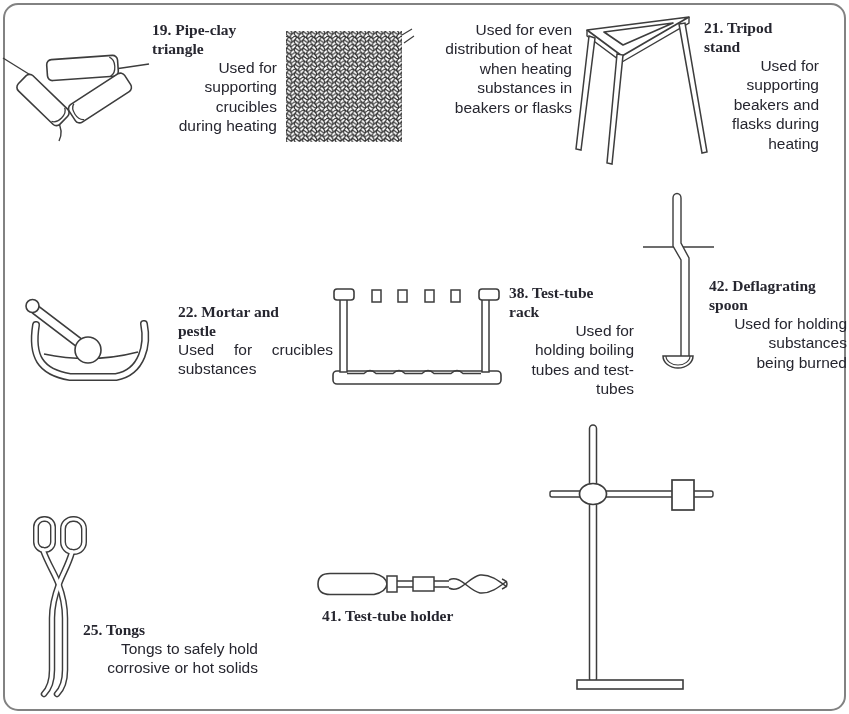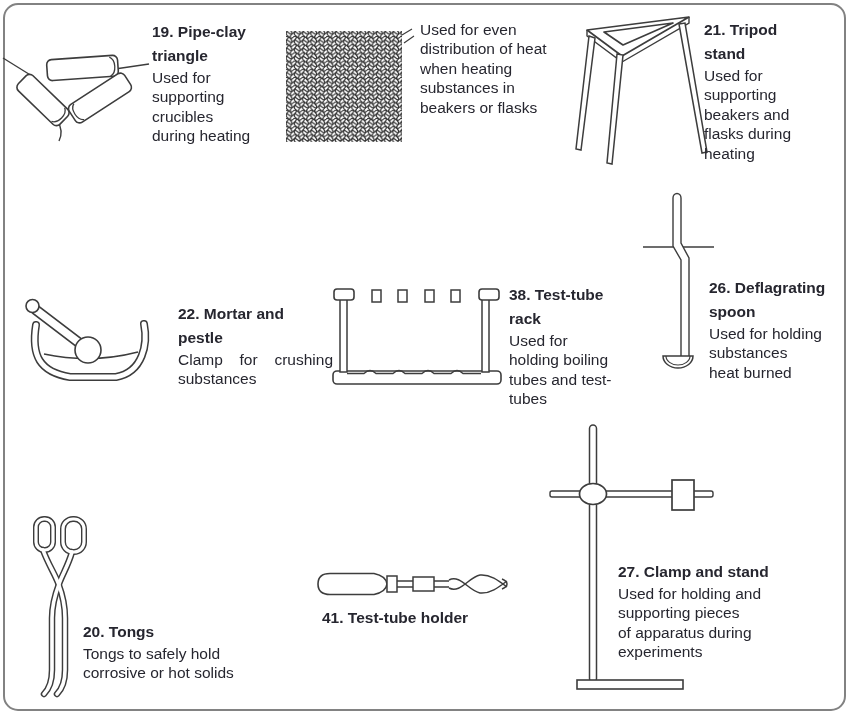--- a/index.html
+++ b/index.html
@@ -6,22 +6,22 @@
     --ink:#26262f;
     --line:#3d3d3d;
     --frame:#828282;
     --bg:#ffffff;
   }
   html,body{margin:0;padding:0;background:var(--bg);}
   .stage{position:relative;width:849px;height:714px;background:var(--bg);overflow:hidden;
          font-family:"Liberation Sans", sans-serif;}
   .frame{position:absolute;inset:3px;border:2px solid var(--frame);border-radius:15px;pointer-events:none;}
   .tb{position:absolute;color:var(--ink);font-size:15.5px;line-height:19.4px;}
-  .tb h3{margin:0;font-size:15.5px;line-height:24px;font-weight:700;white-space:pre-line;}
-  .tb p{margin:0;white-space:pre-line;}
+  .tb h3{margin:0;font-size:15.5px;line-height:19px;font-weight:700;white-space:pre-line;font-family:Liberation Serif, serif;}
+  .tb p{margin:0;white-space:pre-line;text-align:right;}
   .tb p.justify{white-space:normal;text-align:justify;}
   
   .pos19{left:152px;top:20px;width:125px;}
   .pos20{left:420px;top:20px;width:152px;}
   .pos21{left:704px;top:18px;width:115px;}
   .pos22{left:178px;top:302px;width:155px;}
   .pos23{left:509px;top:283px;width:125px;}
   .pos24{left:709px;top:276px;width:138px;}
   .pos25{left:83px;top:620px;width:175px;}
   .pos26{left:322px;top:606px;width:162px;}
@@ -164,45 +164,38 @@
 stand</h3>
     <p>Used for
 supporting
 beakers and
 flasks during
 heating</p>
   </div>
   <div class="tb pos22">
     <h3>22. Mortar and
 pestle</h3>
-    <p class="justify">Clamp for crushing substances</p>
+    <p class="justify">Used for crucibles substances</p>
   </div>
   <div class="tb pos23">
     <h3>38. Test-tube
 rack</h3>
     <p>Used for
 holding boiling
 tubes and test-
 tubes</p>
   </div>
   <div class="tb pos24">
-    <h3>26. Deflagrating
+    <h3>42. Deflagrating
 spoon</h3>
     <p>Used for holding
 substances
-heat burned</p>
+being burned</p>
   </div>
   <div class="tb pos25">
-    <h3>20. Tongs</h3>
+    <h3>25. Tongs</h3>
     <p>Tongs to safely hold
 corrosive or hot solids</p>
   </div>
   <div class="tb pos26">
     <h3>41. Test-tube holder</h3>
   </div>
-  <div class="tb pos27">
-    <h3>27. Clamp and stand</h3>
-    <p>Used for holding and
-supporting pieces
-of apparatus during
-experiments</p>
-  </div>
 </div>
 
 </body></html>

